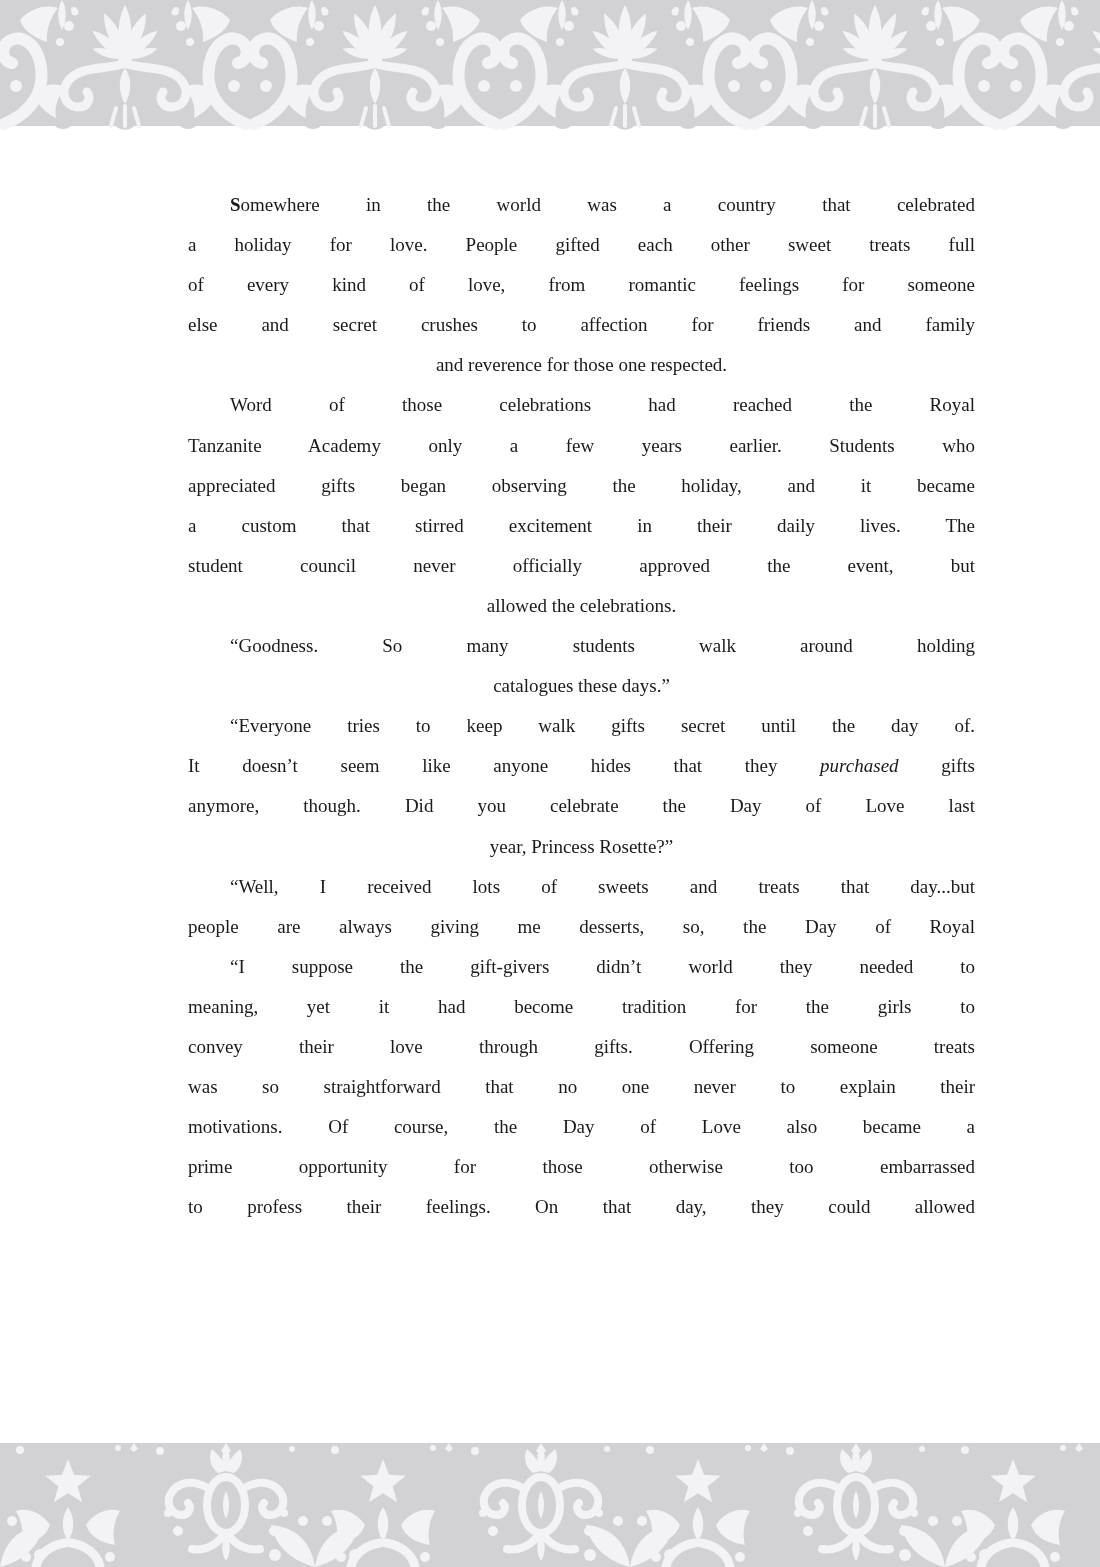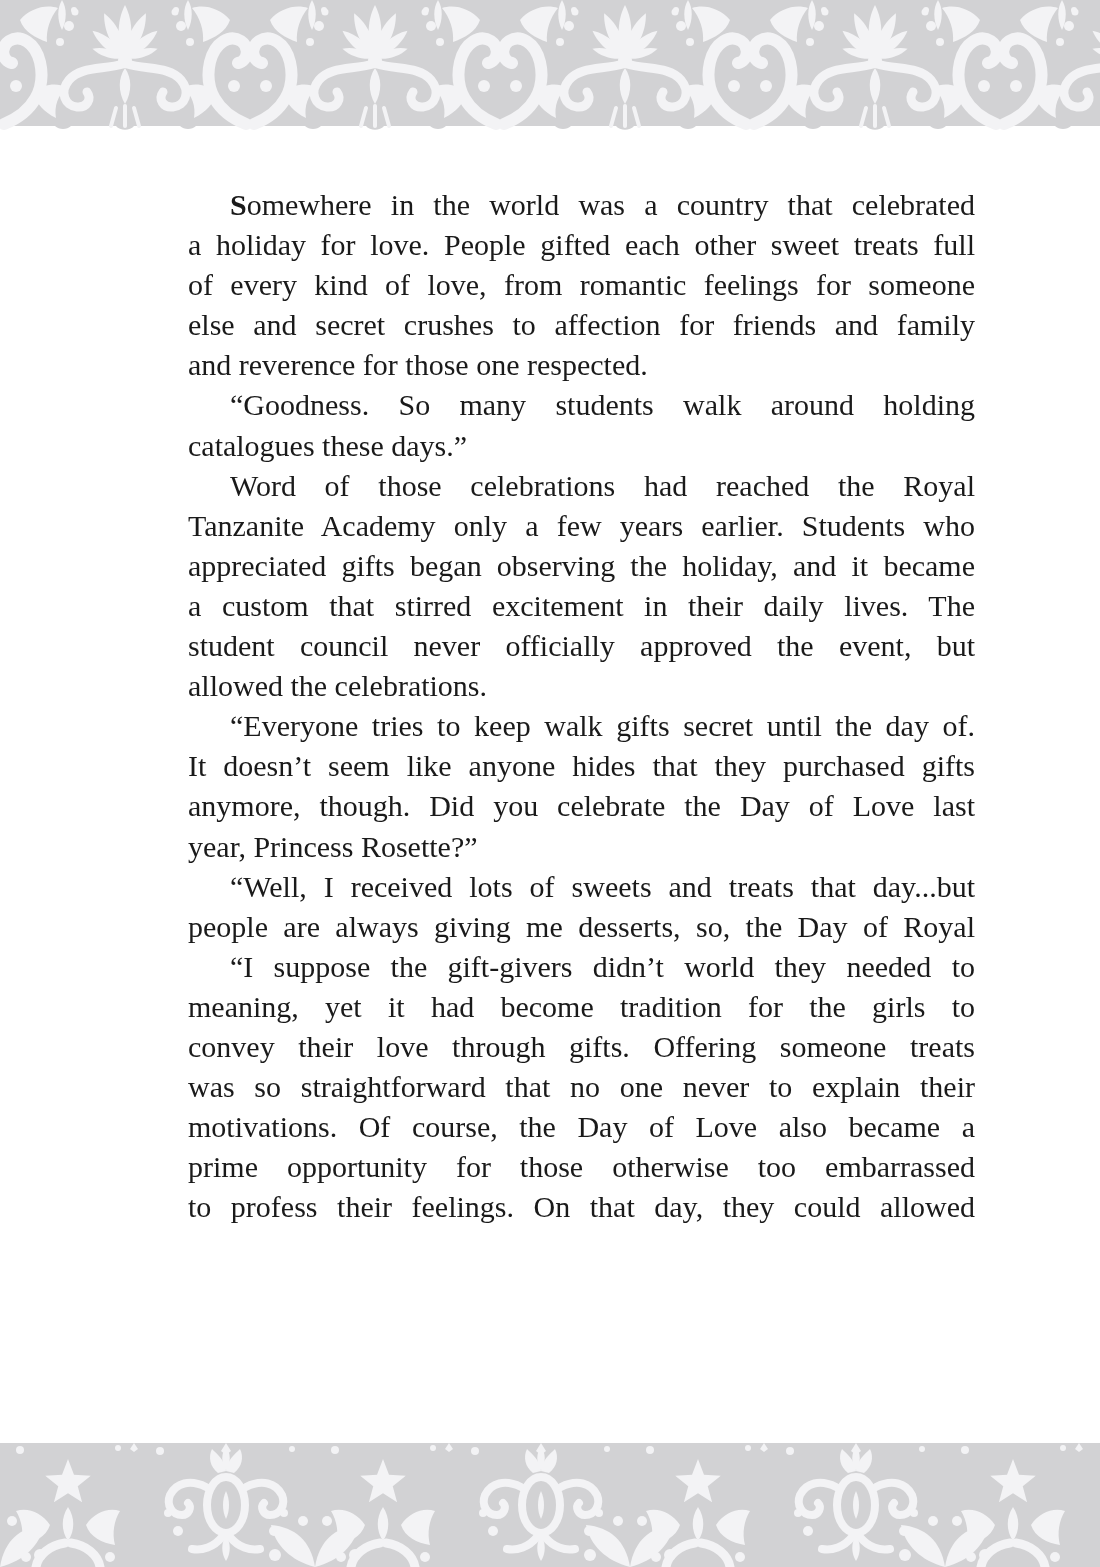--- a/index.html
+++ b/index.html
@@ -24,29 +24,29 @@
   .mf{fill:var(--motif);}
   .ms{fill:none;stroke:var(--motif);stroke-width:9;stroke-linecap:round;}
   .w12{stroke-width:12;}
   .w8{stroke-width:8;}
   .w4{stroke-width:4;}
   .bg2{fill:var(--band-bg);}
   .text-block{
     position:absolute;
     left:188px;top:185px;width:787px;
     color:var(--text-color);
-    font-size:30px;
+    font-size:19px;
     line-height:40.1px;
   }
   .paragraph{margin:0;}
-  .line{text-align:left;white-space:normal;}
+  .line{text-align:center;white-space:normal;}
   .line.justify{text-align:justify;text-align-last:justify;-moz-text-align-last:justify;}
   .line.indent{padding-left:42px;}
   .b{font-weight:bold;}
-  .i{}
+  .i{font-style:italic;}
 </style>
 </head>
 <body>
 
 <div class="page">
 
   <div class="band band-top">
     <svg width="1100" height="130" viewBox="0 0 1100 130" aria-hidden="true">
       <defs>
 
@@ -114,30 +114,30 @@
 
   <div class="text-block">
       <div class="paragraph">
         <div class="line justify indent"><span class="b">S</span><span>omewhere in the world was a country that celebrated</span></div>
         <div class="line justify"><span>a holiday for love. People gifted each other sweet treats full</span></div>
         <div class="line justify"><span>of every kind of love, from romantic feelings for someone</span></div>
         <div class="line justify"><span>else and secret crushes to affection for friends and family</span></div>
         <div class="line"><span>and reverence for those one respected.</span></div>
       </div>
       <div class="paragraph">
-        <div class="line justify indent"><span>“Goodness. So many students walk around holding</span></div>
-        <div class="line"><span>catalogues these days.”</span></div>
-      </div>
-      <div class="paragraph">
         <div class="line justify indent"><span>Word of those celebrations had reached the Royal</span></div>
         <div class="line justify"><span>Tanzanite Academy only a few years earlier. Students who</span></div>
         <div class="line justify"><span>appreciated gifts began observing the holiday, and it became</span></div>
         <div class="line justify"><span>a custom that stirred excitement in their daily lives. The</span></div>
         <div class="line justify"><span>student council never officially approved the event, but</span></div>
         <div class="line"><span>allowed the celebrations.</span></div>
+      </div>
+      <div class="paragraph">
+        <div class="line justify indent"><span>“Goodness. So many students walk around holding</span></div>
+        <div class="line"><span>catalogues these days.”</span></div>
       </div>
       <div class="paragraph">
         <div class="line justify indent"><span>“Everyone tries to keep walk gifts secret until the day of.</span></div>
         <div class="line justify"><span>It doesn’t seem like anyone hides that they </span><span class="i">purchased</span><span> gifts</span></div>
         <div class="line justify"><span>anymore, though. Did you celebrate the Day of Love last</span></div>
         <div class="line"><span>year, Princess Rosette?”</span></div>
       </div>
       <div class="paragraph">
         <div class="line justify indent"><span>“Well, I received lots of sweets and treats that day...but</span></div>
         <div class="line justify"><span>people are always giving me desserts, so, the Day of Royal</span></div>

